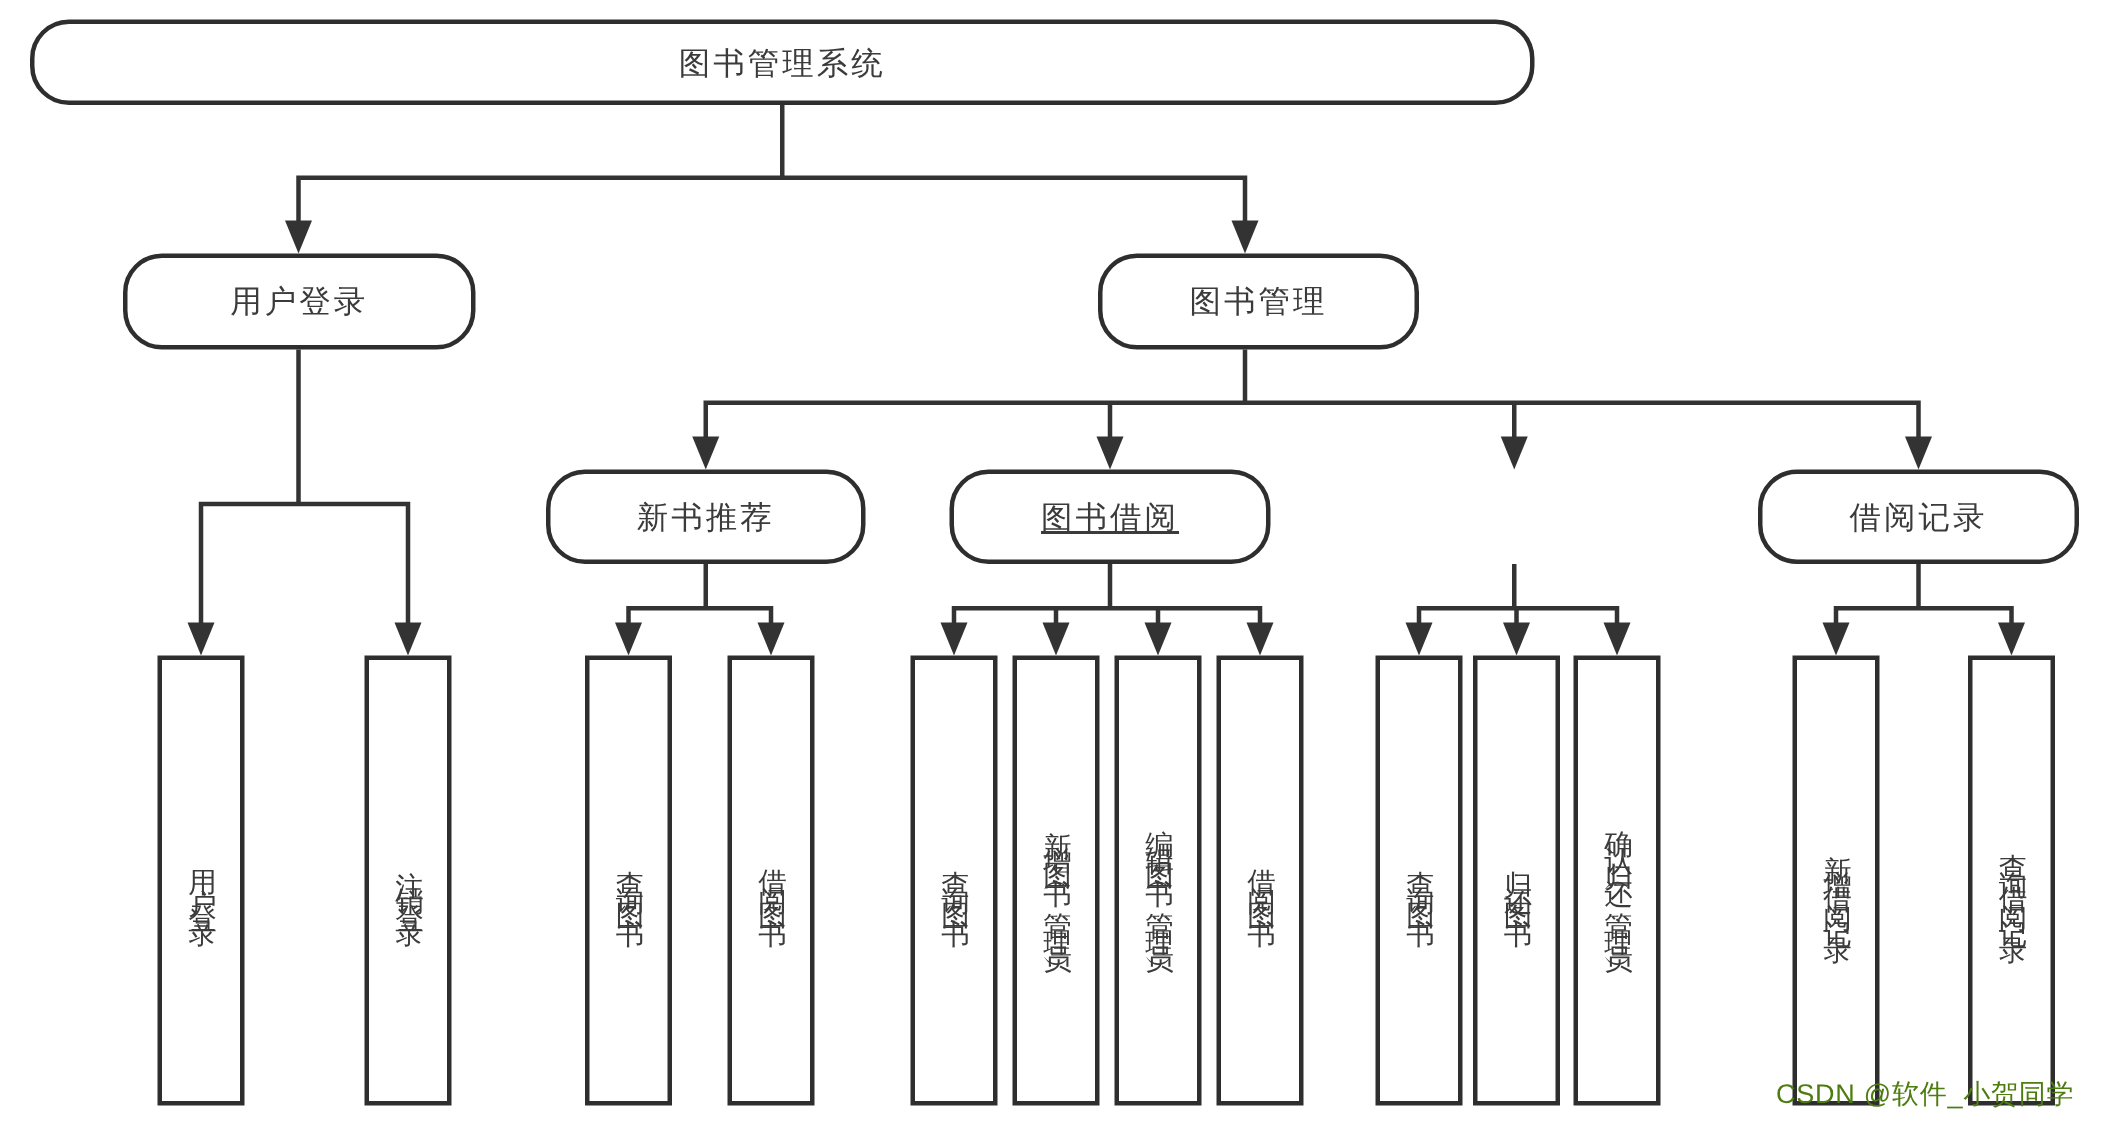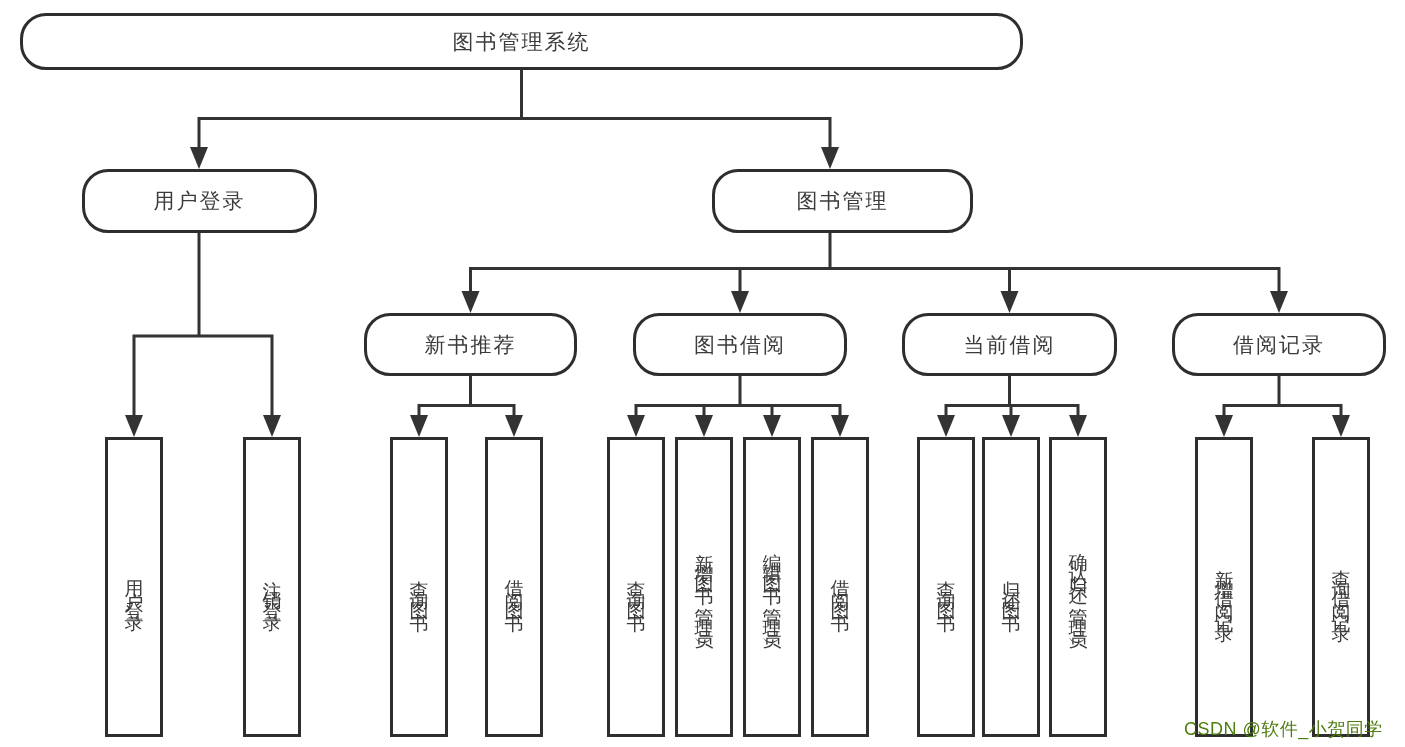--- a/index.html
+++ b/index.html
@@ -65,32 +65,29 @@
     <polygon fill="#333333" points="1332,415 1350,415 1341,437"></polygon>
   </svg>
 
   <div class="box hbox" style="left:20px;top:13px;width:1003px;height:57px;">
     <span>图书管理系统</span>
   </div>
 
   <div class="box hbox" style="left:82px;top:169px;width:235px;height:64px;">
     <span>用户登录</span>
   </div>
-  <div class="box hbox" style="left:712px;top:169px;width:261px;height:64px;">
+  <div class="box hbox" style="left:732px;top:169px;width:214px;height:64px;">
     <span>图书管理</span>
   </div>
 
   <div class="box hbox" style="left:364px;top:313px;width:213px;height:63px;">
     <span>新书推荐</span>
   </div>
-  <div class="box hbox" style="left:633px;top:313px;width:214px;height:63px;">
+  <div class="box hbox" style="left:633px;top:313px;width:214px;height:63px;text-decoration:underline;">
     <span>图书借阅</span>
-  </div>
-  <div class="box hbox" style="left:902px;top:313px;width:215px;height:63px;">
-    <span>当前借阅</span>
   </div>
   <div class="box hbox" style="left:1172px;top:313px;width:214px;height:63px;justify-content:center;">
     <span>借阅记录</span>
   </div>
 
   <div class="box vbox" style="left:105px;">
     <span class="vtext">用户登录</span>
   </div>
   <div class="box vbox" style="left:243px;">
     <span class="vtext">注销登录</span>

